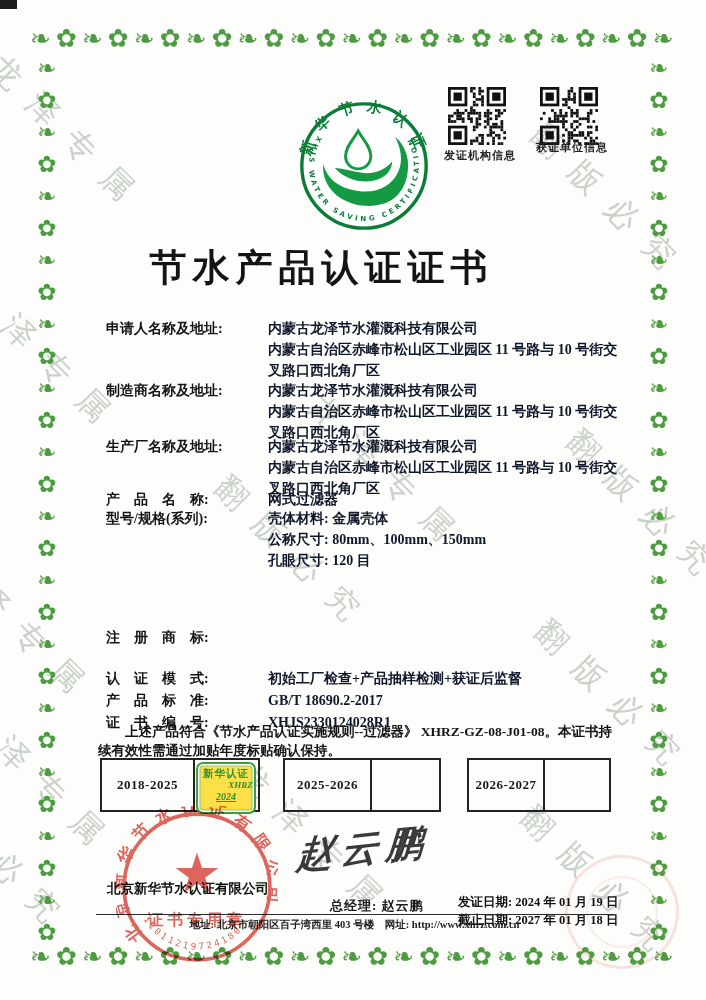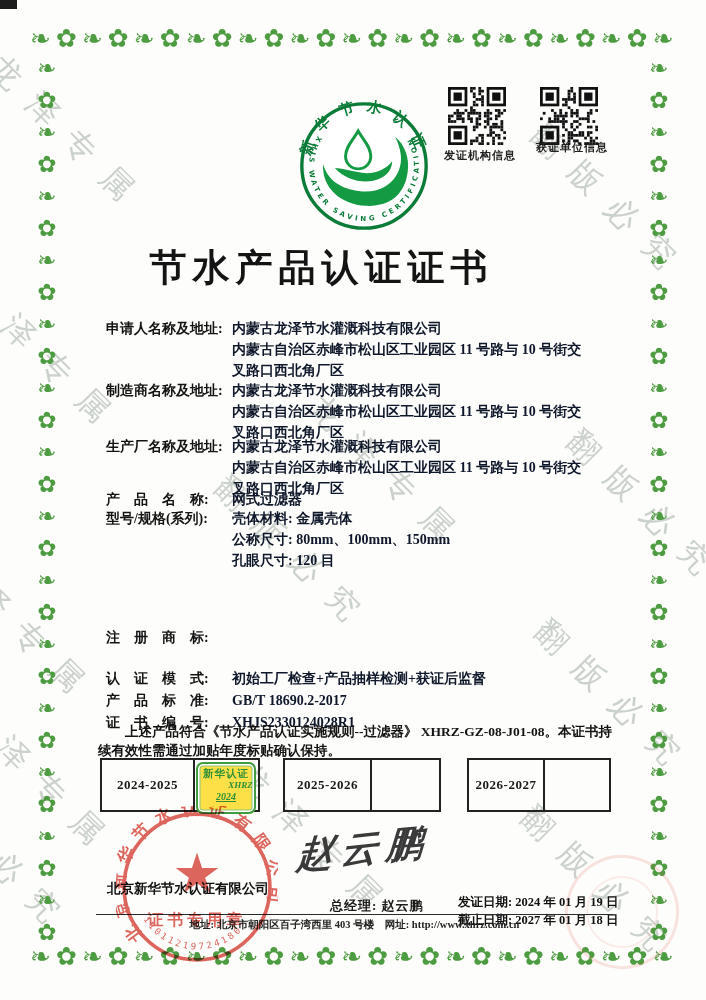--- a/index.html
+++ b/index.html
@@ -23,21 +23,21 @@
   .bv.left{left:30px;} .bv.right{left:642px;}
 
   .logo{position:absolute;left:296px;top:98px;width:136px;height:136px;z-index:3;}
   .qr{position:absolute;width:58px;height:58px;z-index:3;}
   .qrlabel{position:absolute;z-index:3;font-size:11px;font-weight:bold;color:#222;letter-spacing:1px;}
 
   .title{position:absolute;left:0;top:243px;width:643px;z-index:3;text-align:center;
          font-family:"DejaVu Sans","Liberation Sans",sans-serif;
          font-size:37px;font-weight:bold;letter-spacing:6px;color:#141414;}
 
-  .field{position:absolute;left:106px;width:516px;display:flex;z-index:3;line-height:21px;}
+  .field{position:absolute;left:106px;width:516px;display:flex;z-index:3;line-height:21px;gap:36px;}
   .flabel{flex:none;width:126px;font-size:14px;font-weight:bold;color:#141414;}
   .fvals{font-size:14px;font-weight:bold;color:#0f172a;}
   .fvals div{min-height:21px;}
 
   .statement{position:absolute;left:98px;top:722px;width:518px;z-index:3;
              font-size:13.5px;font-weight:bold;line-height:19px;color:#141414;}
   .statement .l1{text-indent:2em;}
 
   .ybox{position:absolute;top:758px;height:50px;border:2px solid #222;display:flex;z-index:3;background:rgba(255,255,255,.0);}
   .ycell{display:flex;align-items:center;justify-content:center;font-size:13px;font-weight:bold;color:#1a1a1a;letter-spacing:.5px;}
@@ -475,21 +475,21 @@
         <div>XHJS2330124028R1</div>
       </div>
   </div>
 
   <div class="statement">
     <div class="l1">上述产品符合《节水产品认证实施规则--过滤器》 XHRZ-GZ-08-J01-08。本证书持</div>
     <div>续有效性需通过加贴年度标贴确认保持。</div>
   </div>
 
   <div class="ybox" style="left:100px;width:156px">
-    <div class="ycell" style="width:91px">2024-2025</div>
+    <div class="ycell" style="width:91px">2018-2025</div>
     <div class="ysplit"></div>
   </div>
   <div class="ybox" style="left:283px;width:154px">
     <div class="ycell" style="width:85px">2025-2026</div>
     <div class="ysplit"></div>
   </div>
   <div class="ybox" style="left:467px;width:140px">
     <div class="ycell" style="width:74px">2026-2027</div>
     <div class="ysplit"></div>
   </div>

